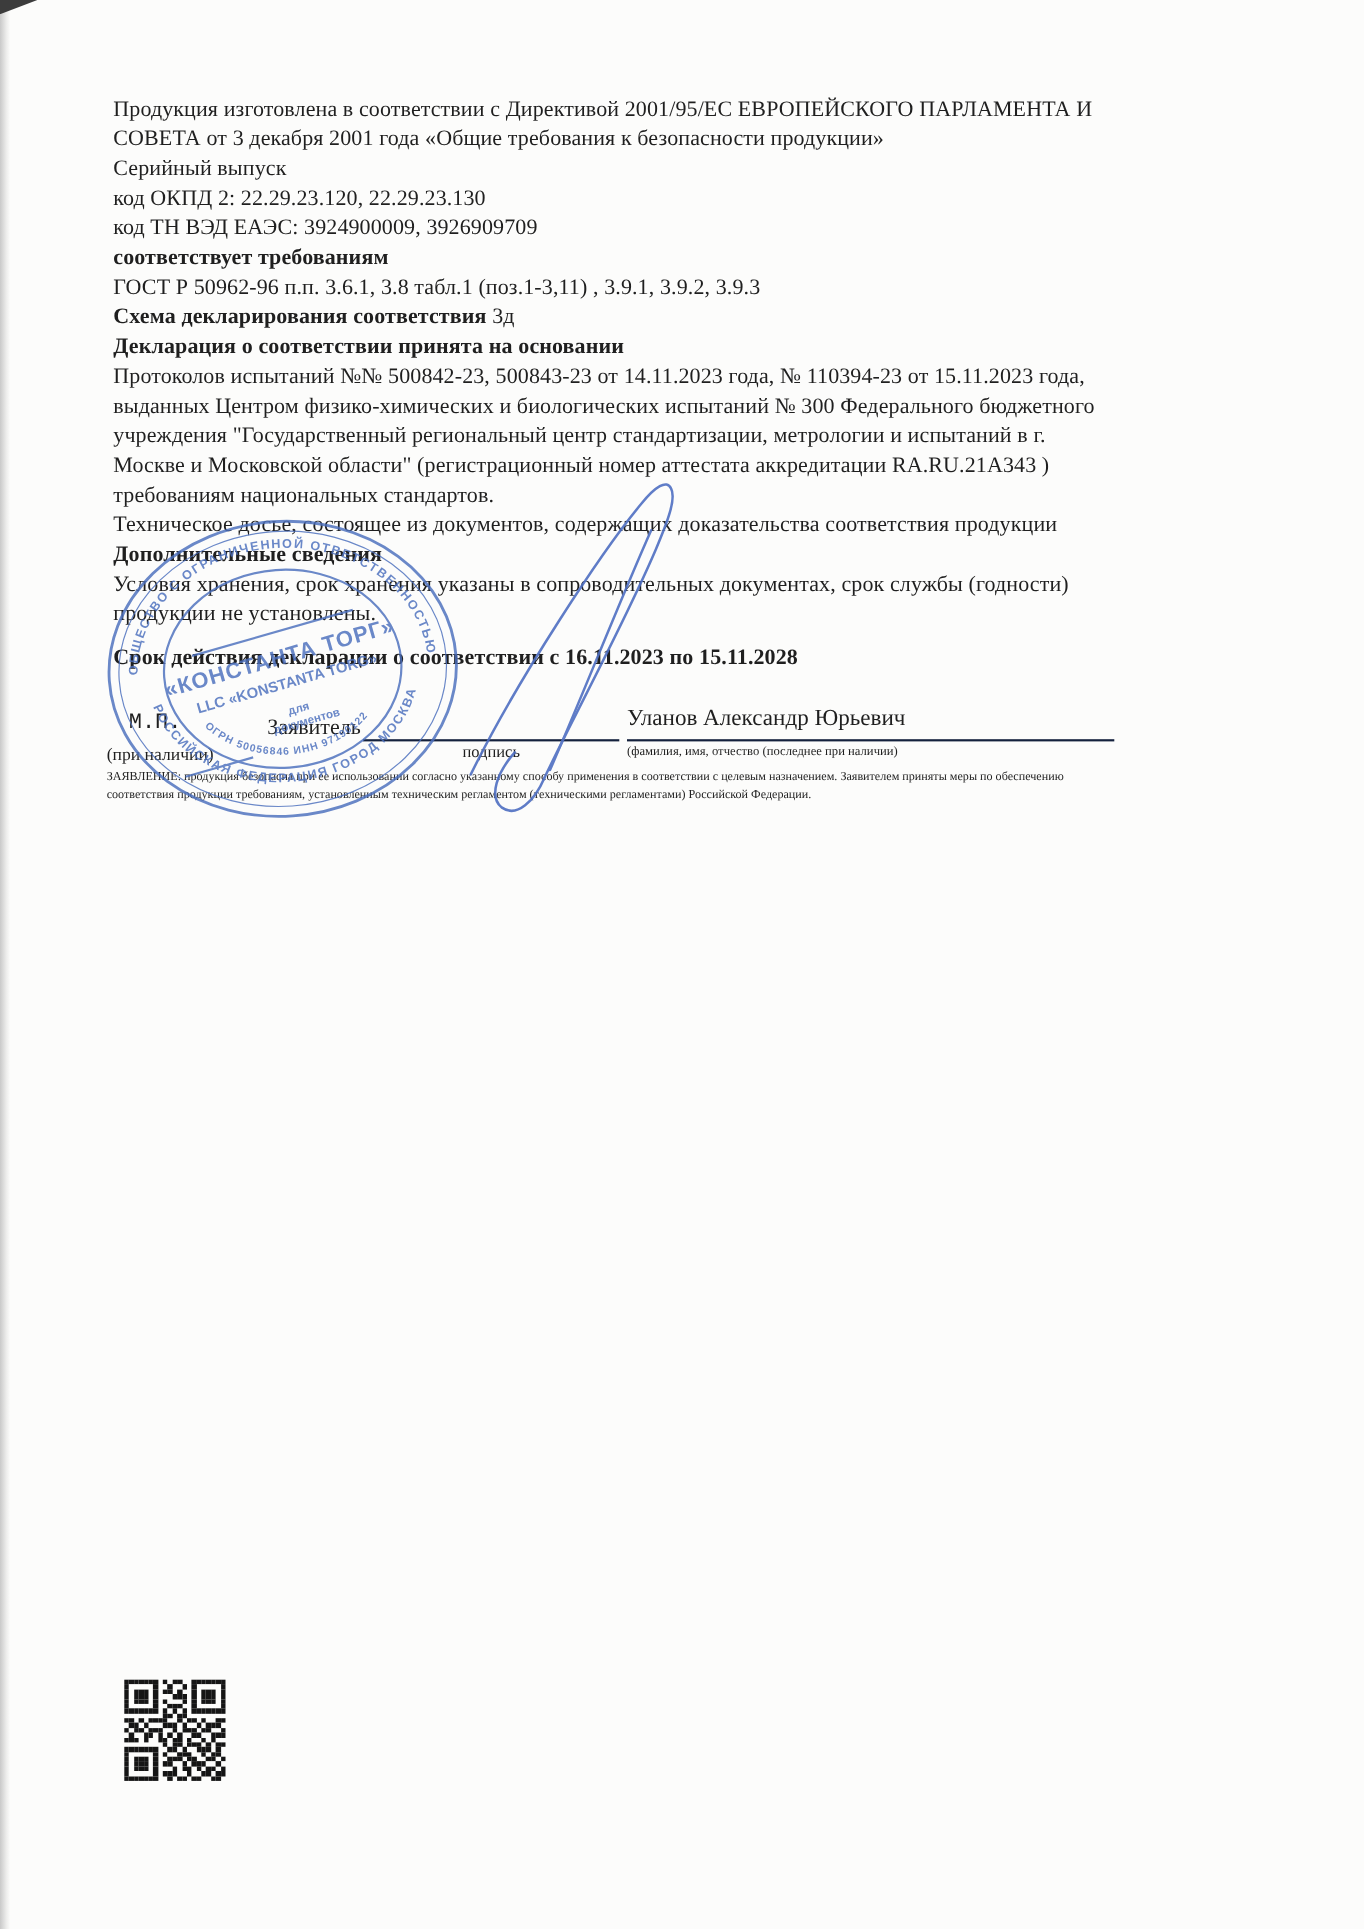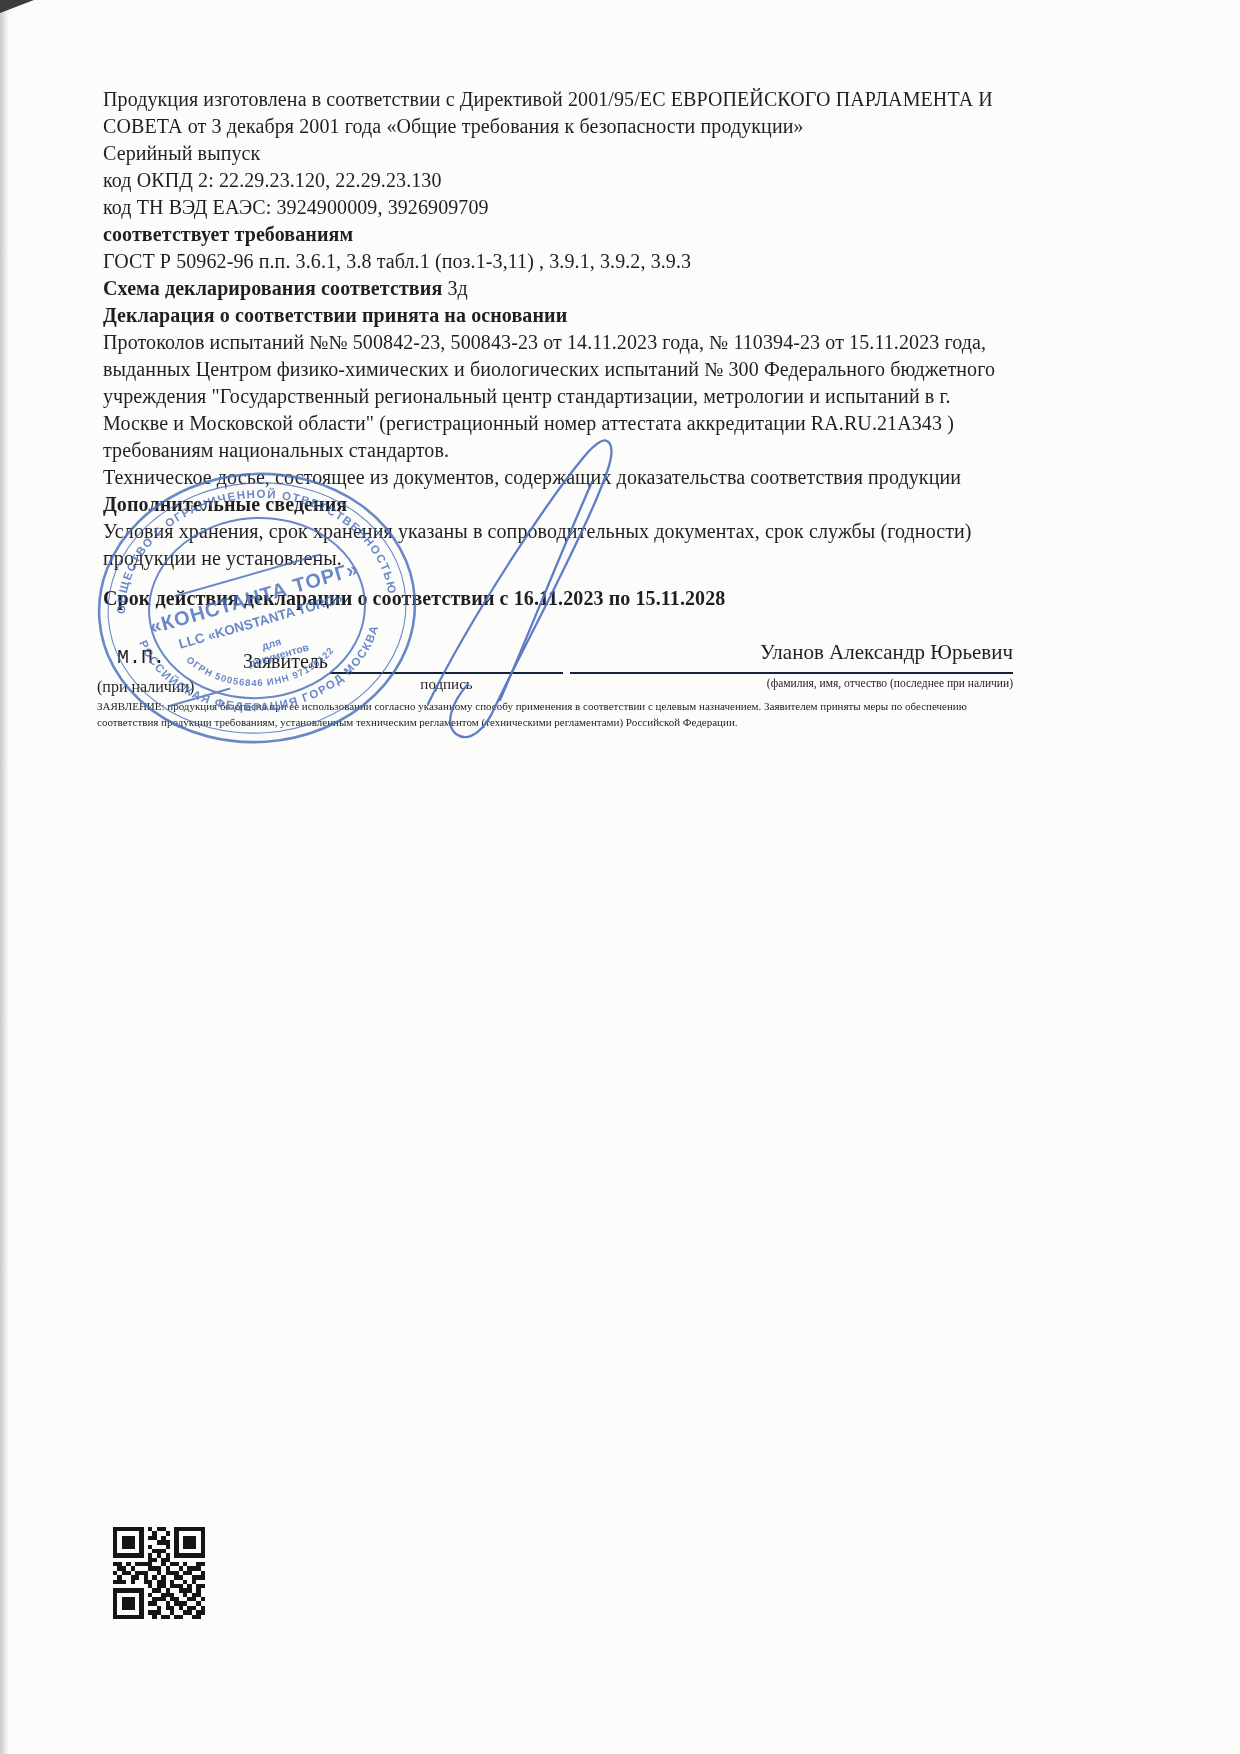--- a/index.html
+++ b/index.html
@@ -21,21 +21,21 @@
   .ln .b{font-weight:bold;}
   .ln.gap{margin-top:13px;}
   
   .sig-area{position:absolute;left:103px;top:640px;width:930px;height:60px;font-size:20px;}
   .mp{position:absolute;left:14px;top:6px;font-family:Liberation Mono, monospace;}
   .mp-cap{position:absolute;left:-6px;top:38px;font-size:16px;}
   .applicant{position:absolute;left:140px;top:10px;}
   .sig-line{position:absolute;left:227px;top:0;width:233px;height:32px;
     border-bottom:2px solid #14213d;}
   .sig-cap{position:absolute;left:227px;top:36px;width:233px;text-align:center;font-size:15px;}
-  .name-col{position:absolute;left:467px;top:0;width:443px;text-align:right;}
+  .name-col{position:absolute;left:467px;top:0;width:443px;text-align:left;}
   .name{display:block;height:32px;border-bottom:2px solid #14213d;font-size:21px;}
   .name-cap{display:block;margin-top:3px;font-size:11.5px;}
   
   .statement{position:absolute;left:97px;top:698px;width:880px;
     font-size:11px;line-height:16px;color:#242424;}
   
   .stamp{position:absolute;left:85px;top:462px;width:345px;height:292px;
     opacity:.82;pointer-events:none;transform:rotate(-4deg);}
   .stamp text{font-family:"Liberation Sans","DejaVu Sans",sans-serif;fill:#4b6fbd;}
   

